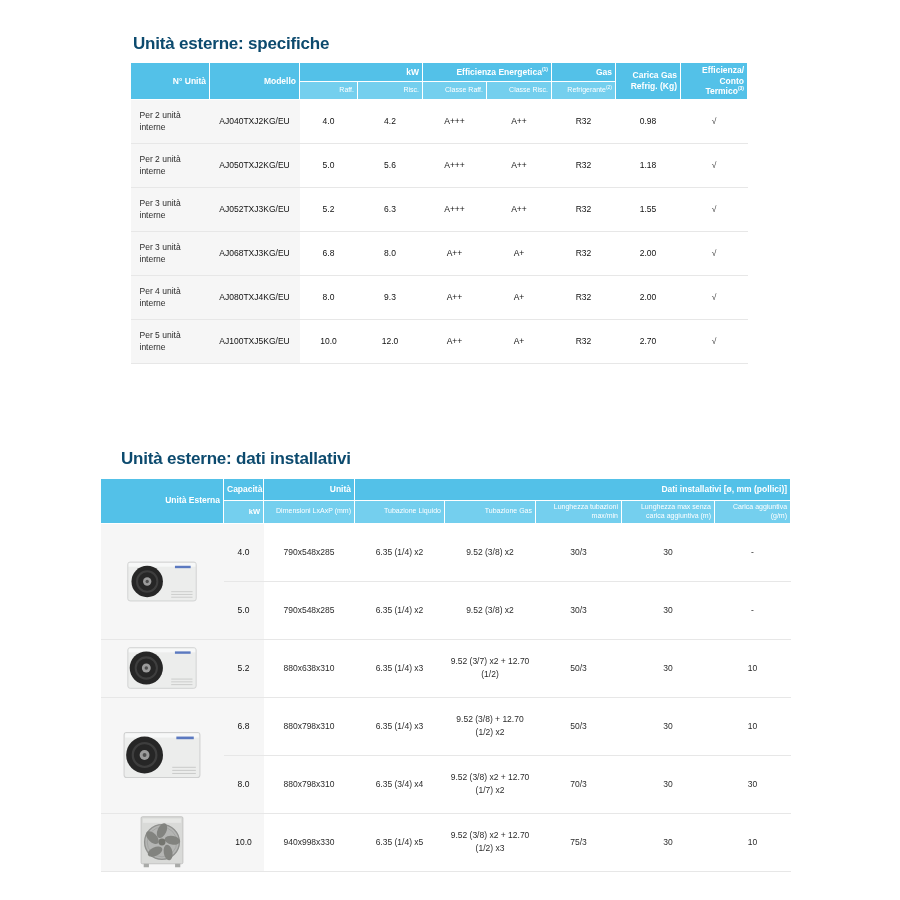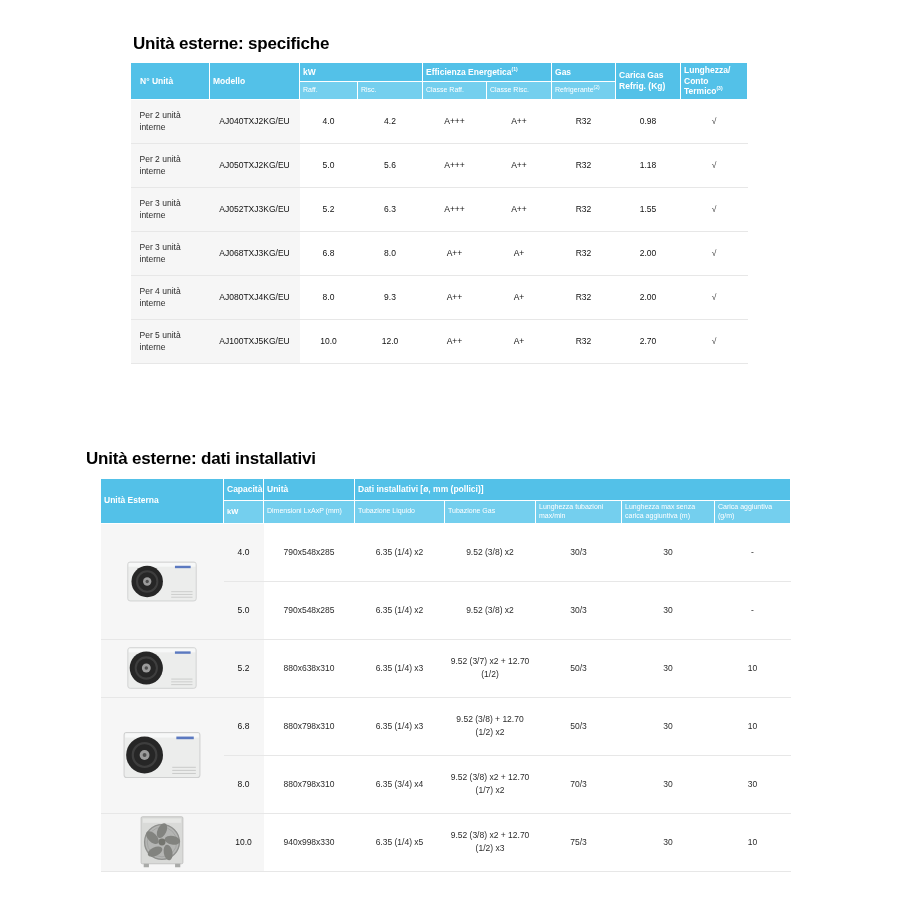--- a/index.html
+++ b/index.html
@@ -1,28 +1,28 @@
 <!DOCTYPE html>
 <html><head>
 <meta charset="utf-8">
 <style>
   *{margin:0;padding:0;box-sizing:border-box}
   html,body{width:900px;height:900px;overflow:hidden}
   body{background:#fff;font-family:"Liberation Sans",sans-serif;position:relative;color:#2b2b2b}
-  .sec-title{position:absolute;font-size:17px;font-weight:700;color:#000000;letter-spacing:-.2px}
+  .sec-title{position:absolute;font-size:17px;font-weight:700;color:#0c4a6e;letter-spacing:-.2px}
   #title1{left:133px;top:34px}
-  #title2{left:86px;top:449px}
+  #title2{left:121px;top:449px}
   table{border-collapse:collapse;table-layout:fixed;position:absolute}
   #table1{left:130px;top:62px;width:617px}
   #table2{left:100px;top:478px;width:690px}
-  th{background:#53c1e8;color:#fff;border:1px solid #fff;text-align:left;vertical-align:middle;
+  th{background:#53c1e8;color:#fff;border:1px solid #fff;text-align:right;vertical-align:middle;
      padding:2px 3px;font-weight:700;font-size:8.5px;line-height:1.25}
   th.sub{background:#74cfee;font-size:7px;font-weight:400}
   th.sub.bsub{font-weight:700;font-size:7.5px}
-  th.tl{text-align:left;padding-left:9px}
+  th.tl{text-align:right;padding-left:9px}
   sup{font-size:5px;vertical-align:super;line-height:0}
   td{font-size:8.5px;text-align:center;vertical-align:middle;background:#fff;
      border-top:1px solid #e7e7e7;padding:2px 4px;line-height:1.5;color:#2b2b2b}
   tbody tr:first-child td{border-top:none}
   #table1 tbody tr{height:44px}
   #table2 tbody tr{height:58px}
   #table1 thead tr.r1{height:19px}
   #table1 thead tr.r2{height:17px}
   #table2 thead tr{height:22px}
   td.gray{background:#f6f6f6}
@@ -51,21 +51,21 @@
   </colgroup>
   <thead>
     <tr class="r1">
       <th rowspan="2" class="tl">N° Unità</th>
       <th rowspan="2">Modello</th>
       <th colspan="2">kW</th>
       <th colspan="2"><span>Efficienza Energetica</span><sup>(1)</sup></th>
       <th>Gas</th>
       <th rowspan="2">Carica Gas Refrig. (Kg)</th>
       <th rowspan="2">
-        <span style="display:block">Lunghezza/</span>
+        <span style="display:block">Efficienza/</span>
         <span><span>Conto Termico</span><sup>(3)</sup></span>
       </th>
     </tr>
     <tr class="r2">
       <th class="sub">Raff.</th>
       <th class="sub">Risc.</th>
       <th class="sub">Classe Raff.</th>
       <th class="sub">Classe Risc.</th>
       <th class="sub"><span>Refrigerante</span><sup>(2)</sup></th>
     </tr>

